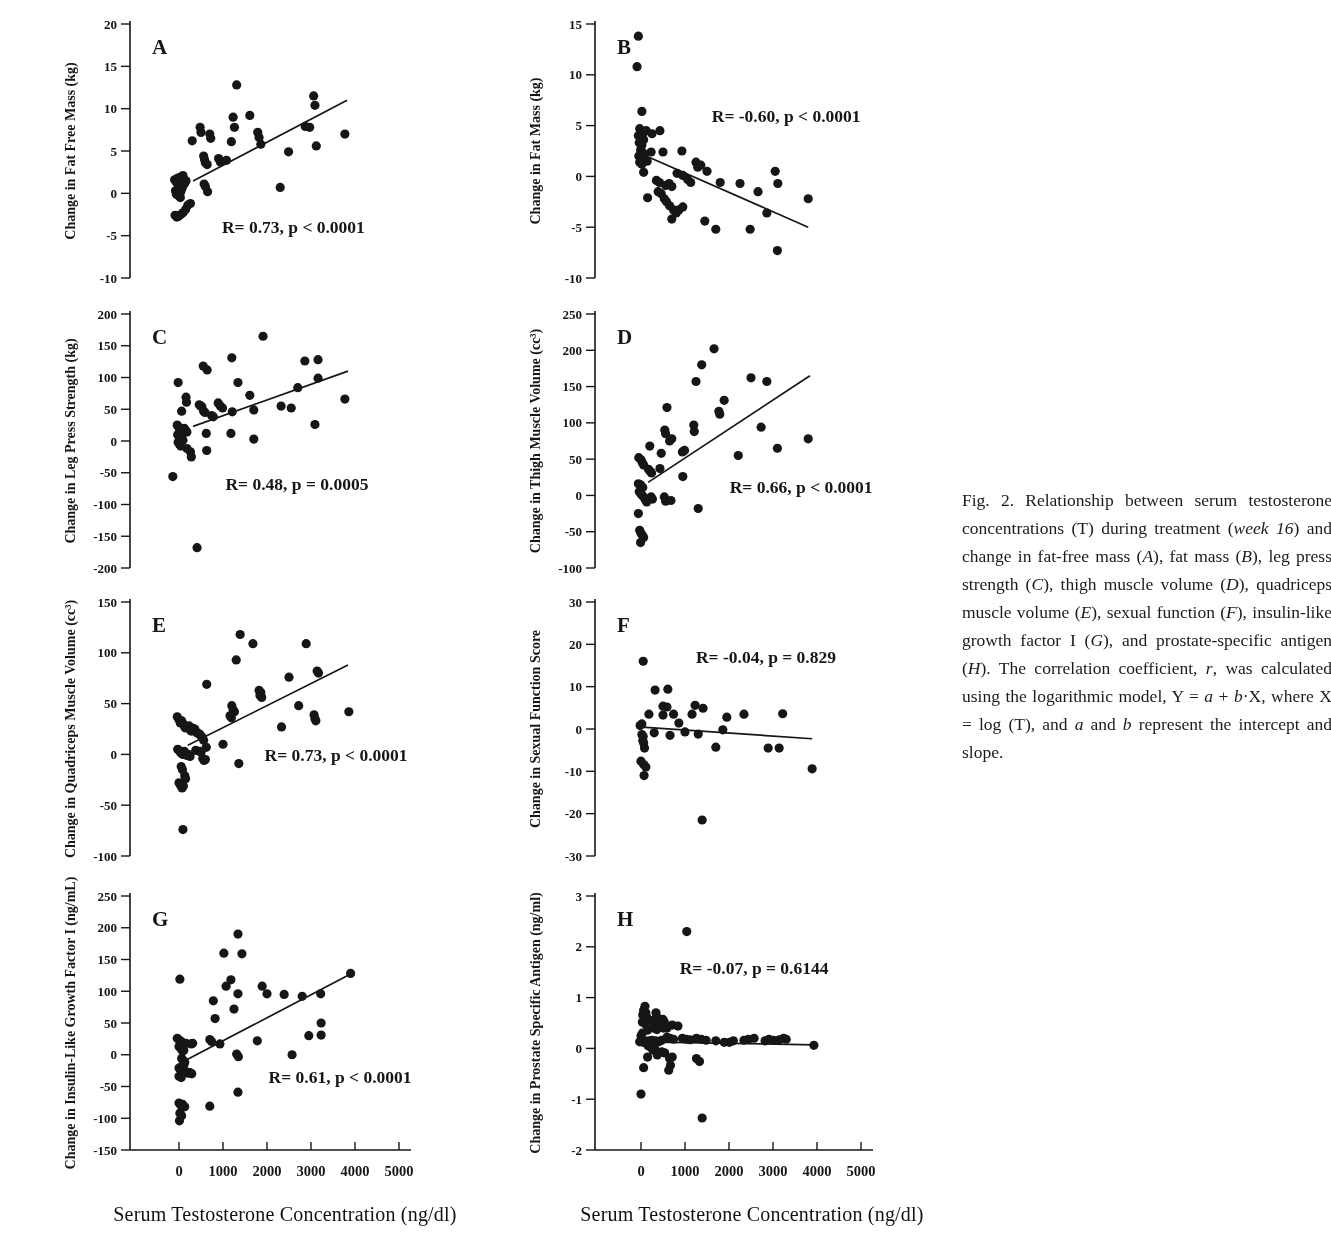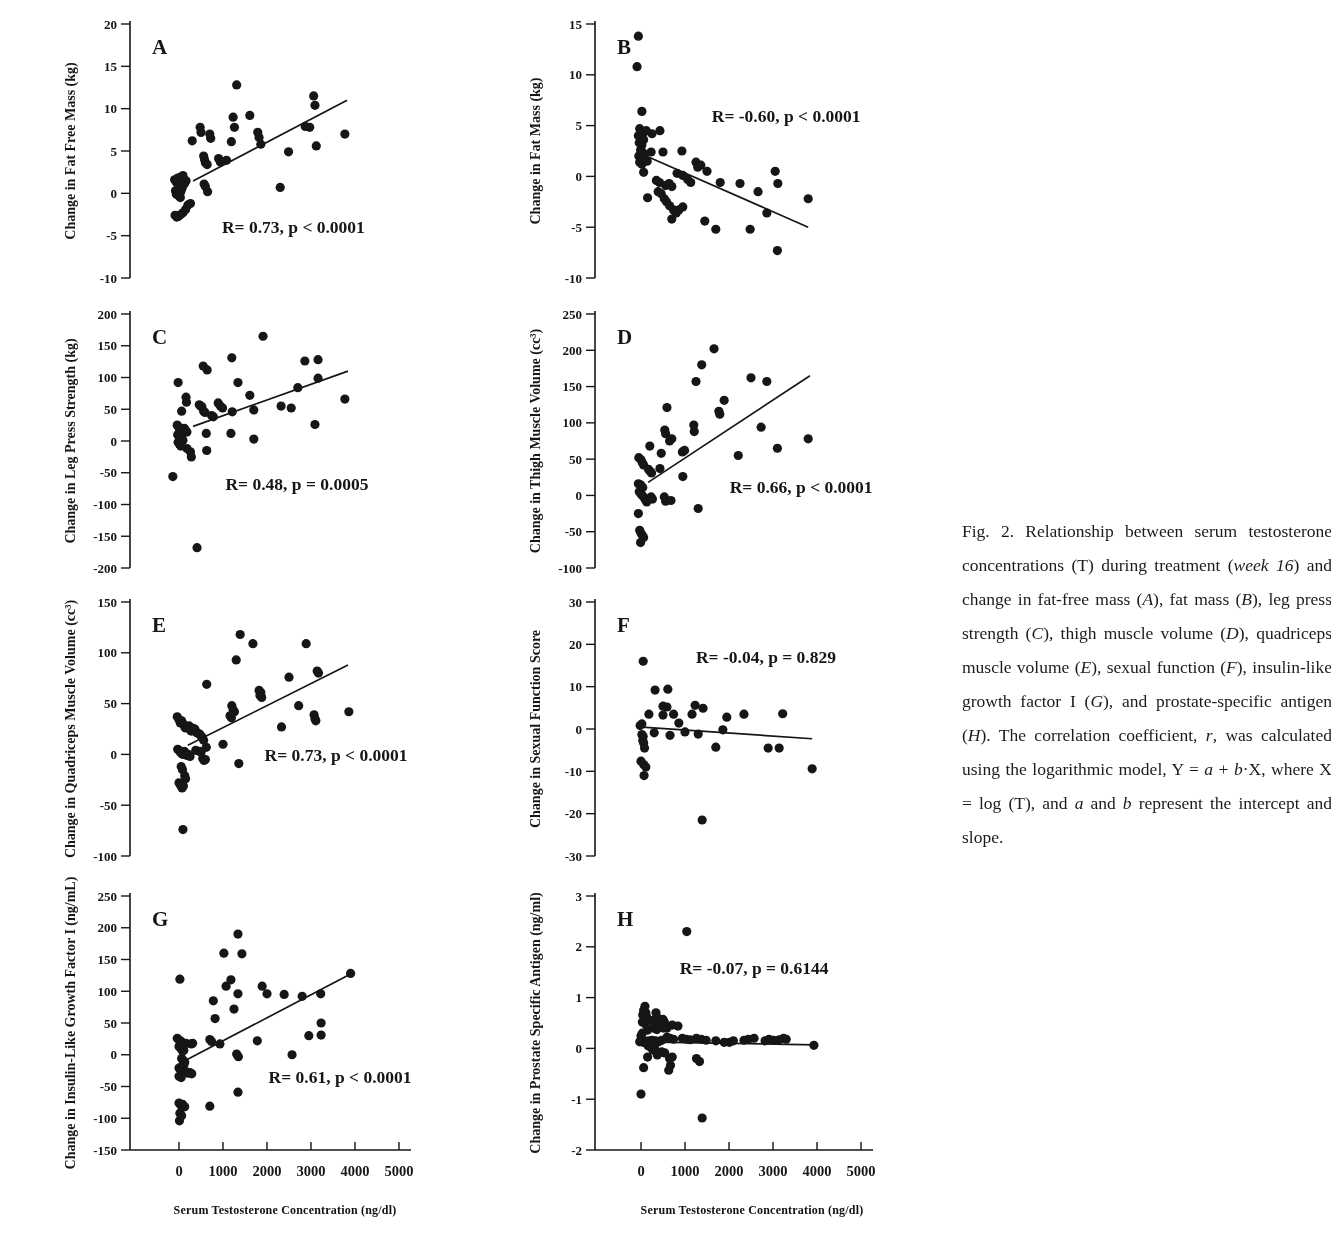--- a/index.html
+++ b/index.html
@@ -13,27 +13,27 @@
   .pos-a{left:30px;top:10px;}
   .pos-b{left:515px;top:10px;}
   .pos-c{left:30px;top:300px;}
   .pos-d{left:515px;top:300px;}
   .pos-e{left:30px;top:588px;}
   .pos-f{left:515px;top:588px;}
   .pos-g{left:30px;top:882px;}
   .pos-h{left:515px;top:882px;}
   .xtitle{
     position:absolute;top:1203px;width:450px;text-align:center;
-    font-weight:bold;font-size:12px;letter-spacing:0.2px;color:#111;
+    font-weight:normal;font-size:20px;letter-spacing:0.2px;color:#111;
   }
   .xtitle-left{left:60px;}
   .xtitle-right{left:527px;}
   .caption{
-    position:absolute;left:962px;top:514px;width:370px;
-    font-size:17.5px;line-height:34px;text-align:justify;color:#1b1b1b;
+    position:absolute;left:962px;top:486px;width:370px;
+    font-size:17.5px;line-height:28px;text-align:justify;color:#1b1b1b;
   }
   svg text{font-family:"Liberation Serif","DejaVu Serif",serif;}
 </style>
 </head>
 <body>
 
 <div>
   <svg class="panel pos-a" width="450" height="285">
       <line x1="100" y1="11" x2="100" y2="268" stroke="#161616" stroke-width="1.6"></line>
       <line x1="91" y1="14" x2="100" y2="14" stroke="#161616" stroke-width="1.4"></line>

